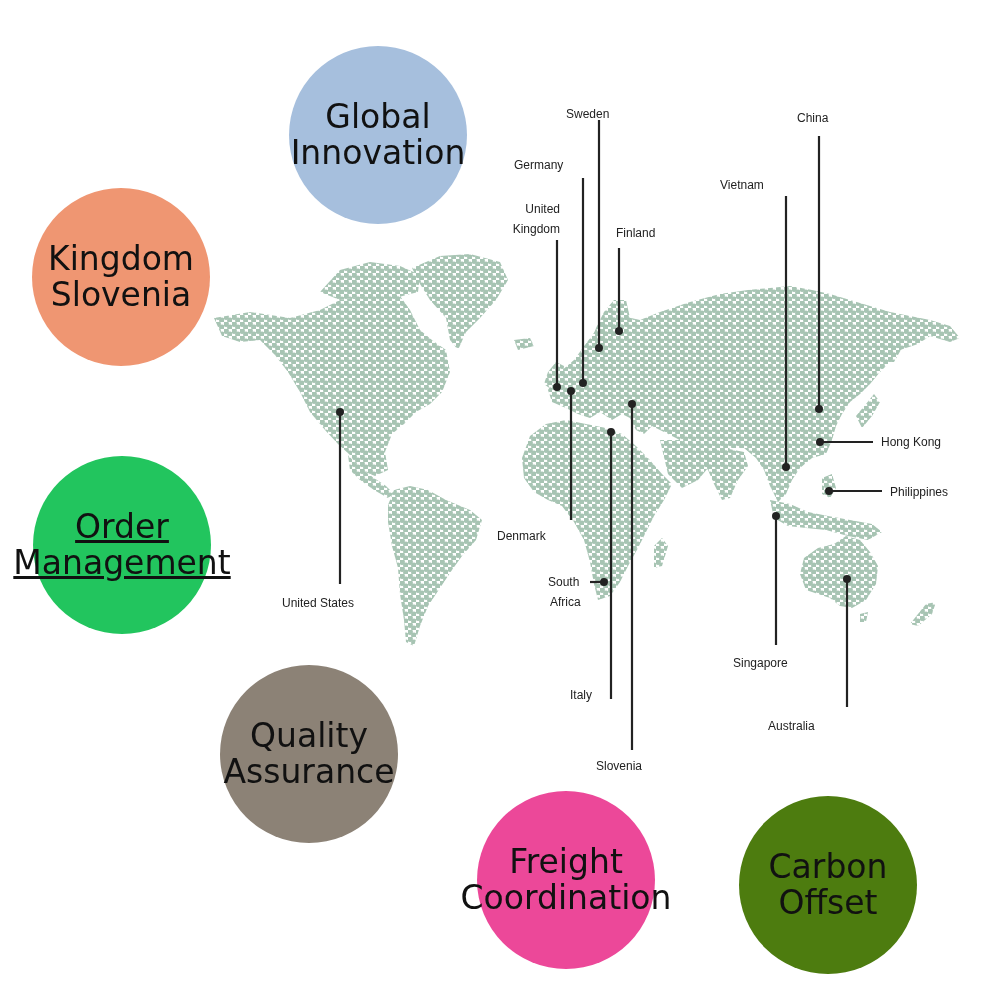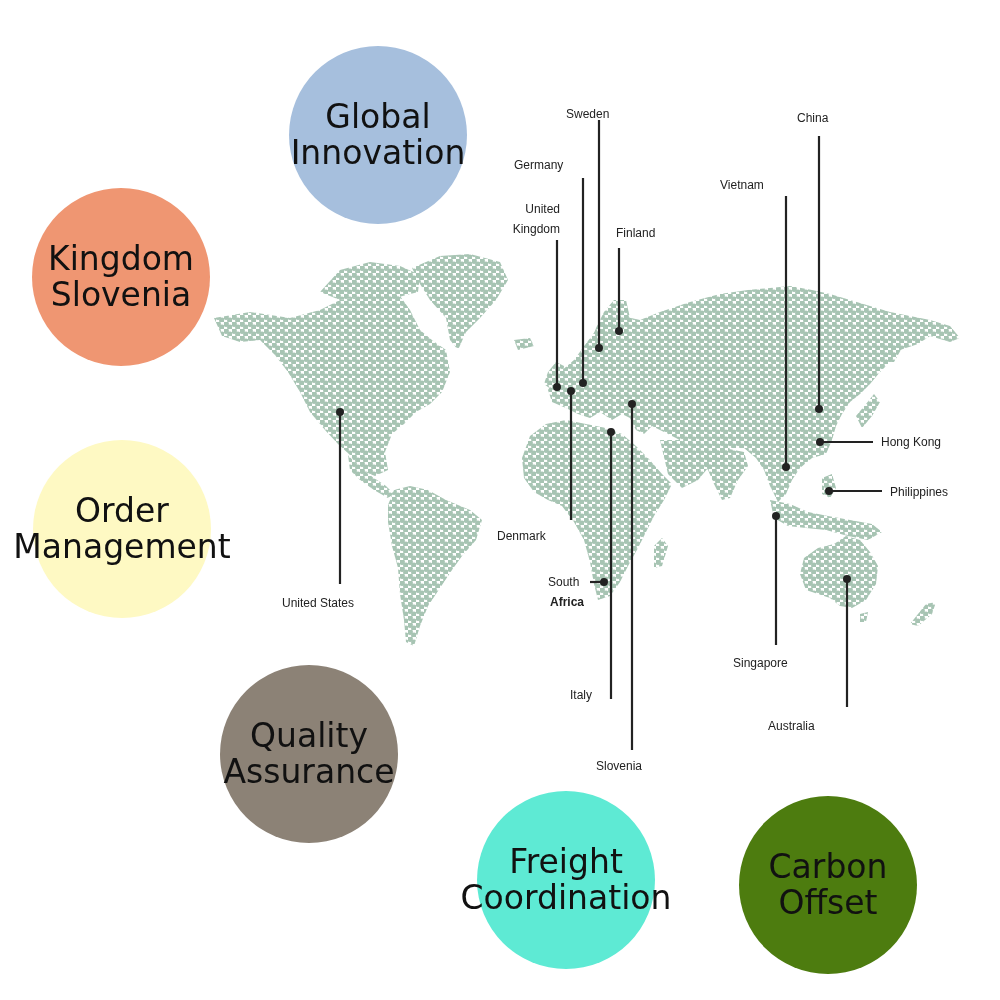--- a/index.html
+++ b/index.html
@@ -104,33 +104,33 @@
       <span>Global</span>
       <span>Innovation</span>
     </div>
 </div>
 <div class="circle" style="left:32px;top:188px;width:178px;height:178px;background:#ef9672;">
   <div>
       <span>Kingdom</span>
       <span>Slovenia</span>
     </div>
 </div>
-<div class="circle" style="left:33px;top:440px;width:178px;height:178px;background:#fef9c3;">
+<div class="circle" style="left:33px;top:456px;width:178px;height:178px;background:#22c55e;text-decoration:underline;">
   <div>
       <span>Order</span>
       <span>Management</span>
     </div>
 </div>
 <div class="circle" style="left:220px;top:665px;width:178px;height:178px;background:#8c8276;">
   <div>
       <span>Quality</span>
       <span>Assurance</span>
     </div>
 </div>
-<div class="circle" style="left:477px;top:791px;width:178px;height:178px;background:#5eead4;">
+<div class="circle" style="left:477px;top:791px;width:178px;height:178px;background:#ec4899;">
   <div>
       <span>Freight</span>
       <span>Coordination</span>
     </div>
 </div>
 <div class="circle" style="left:739px;top:796px;width:178px;height:178px;background:#4d7c0f;">
   <div>
       <span>Carbon</span>
       <span>Offset</span>
     </div>
@@ -144,18 +144,18 @@
 </div>
 <div class="label" style="left:616px;top:223px;">Finland</div>
 <div class="label" style="left:797px;top:108px;">China</div>
 <div class="label" style="left:720px;top:175px;">Vietnam</div>
 <div class="label" style="left:881px;top:432px;">Hong Kong</div>
 <div class="label" style="left:890px;top:482px;">Philippines</div>
 <div class="label" style="left:282px;top:593px;">United States</div>
 <div class="label" style="left:497px;top:526px;">Denmark</div>
 <div class="label" style="left:512px;top:572px;margin-left:36px;">
   <div>South</div>
-  <div style="padding-left:2px;font-weight:bold;">Africa</div>
+  <div style="padding-left:2px;">Africa</div>
 </div>
 <div class="label" style="left:570px;top:685px;">Italy</div>
 <div class="label" style="left:596px;top:756px;">Slovenia</div>
 <div class="label" style="left:733px;top:653px;">Singapore</div>
 <div class="label" style="left:768px;top:716px;">Australia</div>
 
 </body></html>

